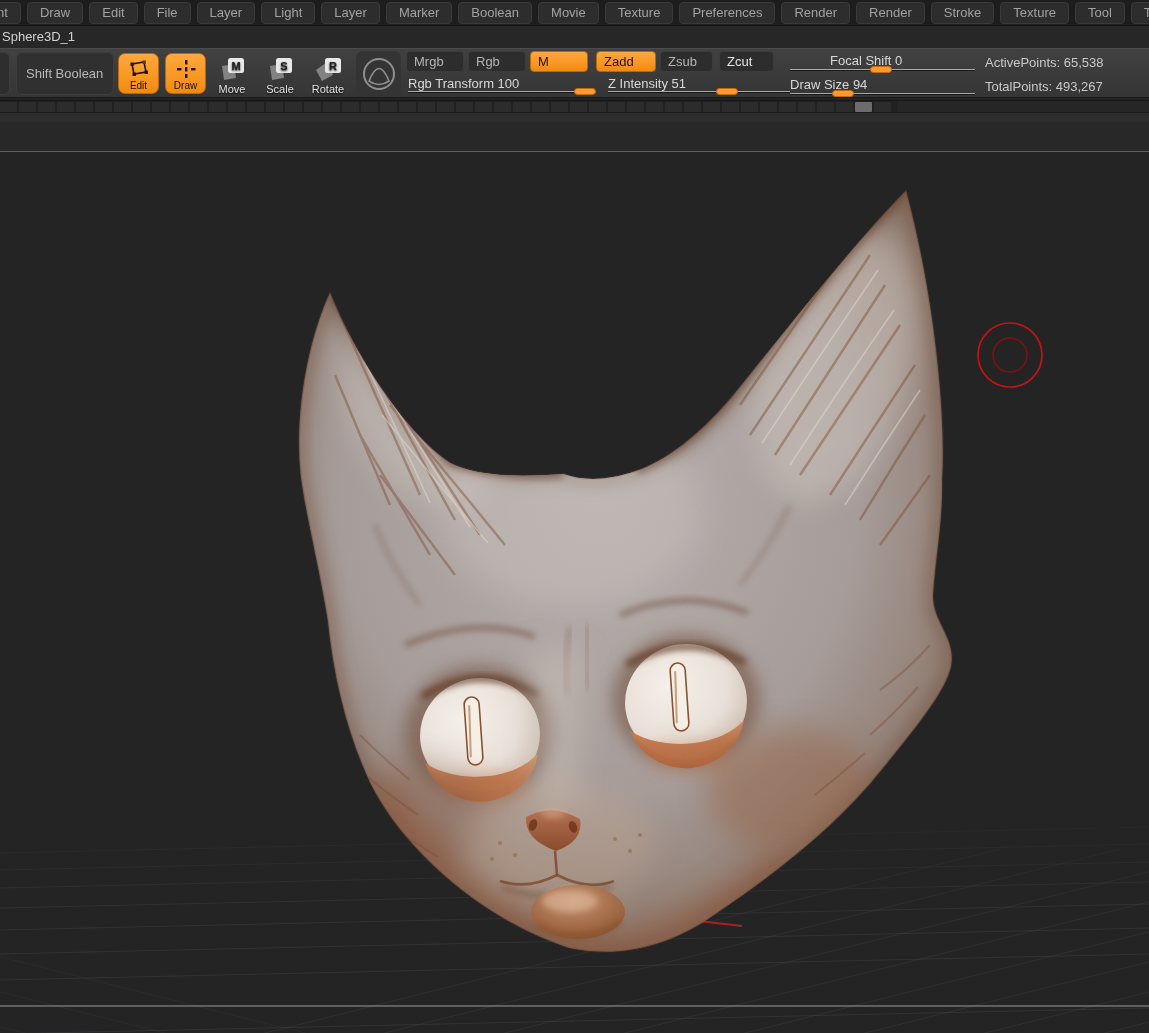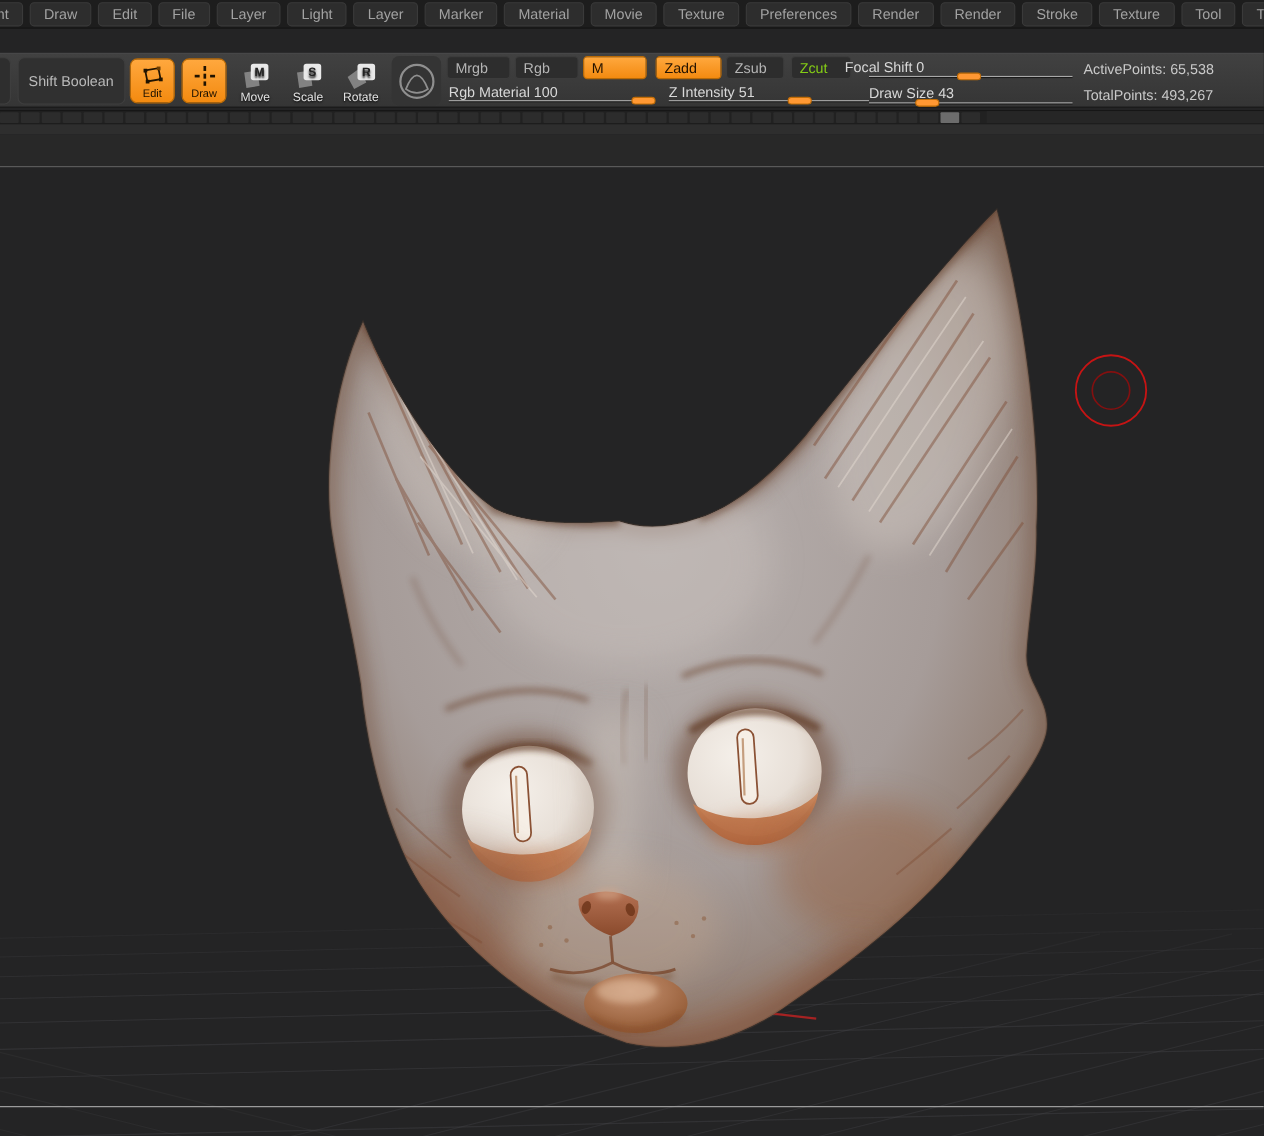--- a/index.html
+++ b/index.html
@@ -63,21 +63,21 @@
     background:#343434; border-radius:7px; display:flex; align-items:center; justify-content:center;
   }
   .mode-btn {
     position:absolute; top:2px; height:21px; line-height:19px;
     background:#2d2d2d; border:1px solid #3c3c3c; border-radius:4px;
     color:#b5b5b5; font-size:13px; padding-left:7px;
   }
   .mode-btn.active {
     background:linear-gradient(#ffa83e,#f38a10); border-color:#b96a06; color:#241300;
   }
-  .mode-btn.disabled { color:#84cc16; }
+  .mode-btn.disabled { color:#e5e5e5; }
   .sl-label { position:absolute; color:#d8d8d8; font-size:13px; white-space:nowrap; }
   .sl-track { position:absolute; height:1px; background:#a9a9a9; box-shadow:0 1px 0 rgba(0,0,0,.55); }
   .sl-handle {
     position:absolute; width:22px; height:7px; border-radius:4px;
     background:#ff9833; border:1px solid #c06c06;
   }
   #dynamic-label { position:absolute; left:930px; top:73px; color:#909090; font-size:10px; font-weight:bold; }
   .stat { position:absolute; left:985px; color:#c9c9c9; font-size:13px; }
 
   
@@ -111,33 +111,36 @@
   <div id="menubar">
     <div class="menu-row" id="menu-row">
         <div class="menu-btn clipped">ment</div>
         <div class="menu-btn">Draw</div>
         <div class="menu-btn">Edit</div>
         <div class="menu-btn">File</div>
         <div class="menu-btn">Layer</div>
         <div class="menu-btn">Light</div>
         <div class="menu-btn">Layer</div>
         <div class="menu-btn">Marker</div>
-        <div class="menu-btn">Material</div>
+        <div class="menu-btn">Boolean</div>
         <div class="menu-btn">Movie</div>
         <div class="menu-btn">Texture</div>
         <div class="menu-btn">Preferences</div>
         <div class="menu-btn">Render</div>
         <div class="menu-btn">Render</div>
         <div class="menu-btn">Stroke</div>
         <div class="menu-btn">Texture</div>
         <div class="menu-btn">Tool</div>
         <div class="menu-btn">Transform</div>
       </div>
   </div>
 
+  <div id="titlebar">
+    <div id="doc-title">Sphere3D_1</div>
+  </div>
 
   <div id="toolbar">
     <div class="tb-partial"></div>
 
     <div class="tb-live">
       <span>Shift Boolean</span>
     </div>
 
     <div class="tb-orange" style="left:118px">
       <svg width="22" height="20" viewBox="0 0 22 20">
@@ -196,39 +199,39 @@
     </div>
 
     <div class="mode-btn" style="left:406px;width:58px">Mrgb</div>
     <div class="mode-btn" style="left:468px;width:58px">Rgb</div>
     <div class="mode-btn active" style="left:530px;width:58px">M</div>
     <div class="mode-btn active" style="left:596px;width:60px">Zadd</div>
     <div class="mode-btn" style="left:660px;width:53px">Zsub</div>
     <div class="mode-btn disabled" style="left:719px;width:55px">Zcut</div>
 
     <div class="sl-label" style="left:408px;top:27px">
-      <span>Rgb Material</span>&nbsp;<span>100</span>
+      <span>Rgb Transform</span>&nbsp;<span>100</span>
     </div>
     <div class="sl-track" style="left:408px;top:42px;width:184px"></div>
     <div class="sl-handle" style="left:574px;top:39px"></div>
 
     <div class="sl-label" style="left:608px;top:27px">
       <span>Z Intensity</span>&nbsp;<span>51</span>
     </div>
     <div class="sl-track" style="left:608px;top:42px;width:182px"></div>
     <div class="sl-handle" style="left:716px;top:39px"></div>
 
-    <div class="sl-label" style="left:768px;top:4px">
+    <div class="sl-label" style="left:830px;top:4px">
       <span>Focal Shift</span>&nbsp;<span>0</span>
     </div>
     <div class="sl-track" style="left:790px;top:20px;width:185px"></div>
     <div class="sl-handle" style="left:870px;top:17px"></div>
 
     <div class="sl-label" style="left:790px;top:28px">
-      <span>Draw Size</span>&nbsp;<span>43</span>
+      <span>Draw Size</span>&nbsp;<span>94</span>
     </div>
     <div class="sl-track" style="left:790px;top:44px;width:185px"></div>
     <div class="sl-handle" style="left:832px;top:41px"></div>
 
     <div id="dynamic-label">Dynamic</div>
 
     <div class="stat" style="top:6px">ActivePoints: 65,538</div>
     <div class="stat" style="top:30px">TotalPoints: 493,267</div>
   </div>
 

